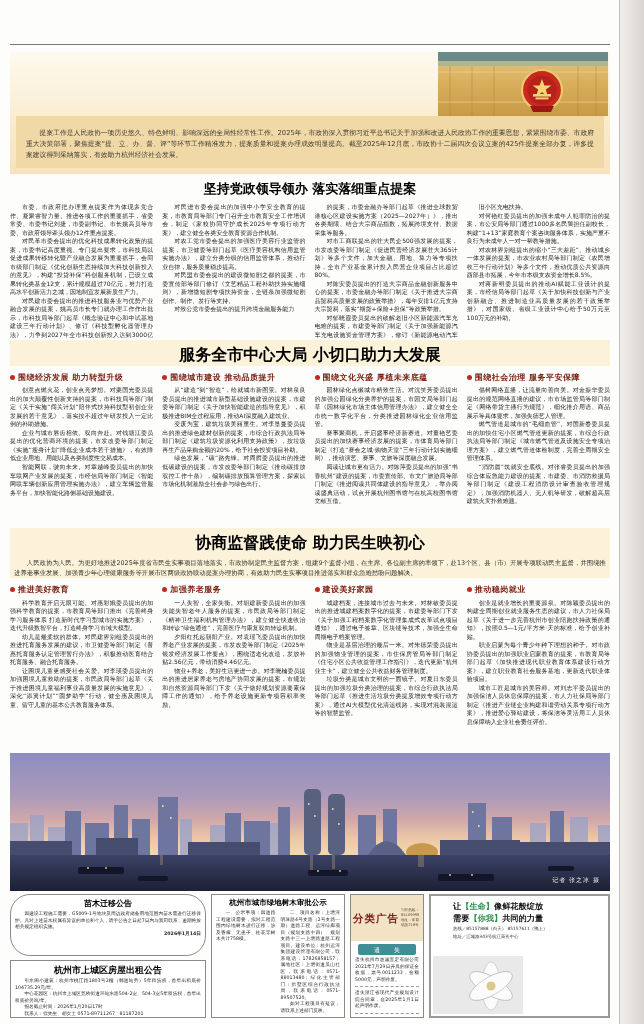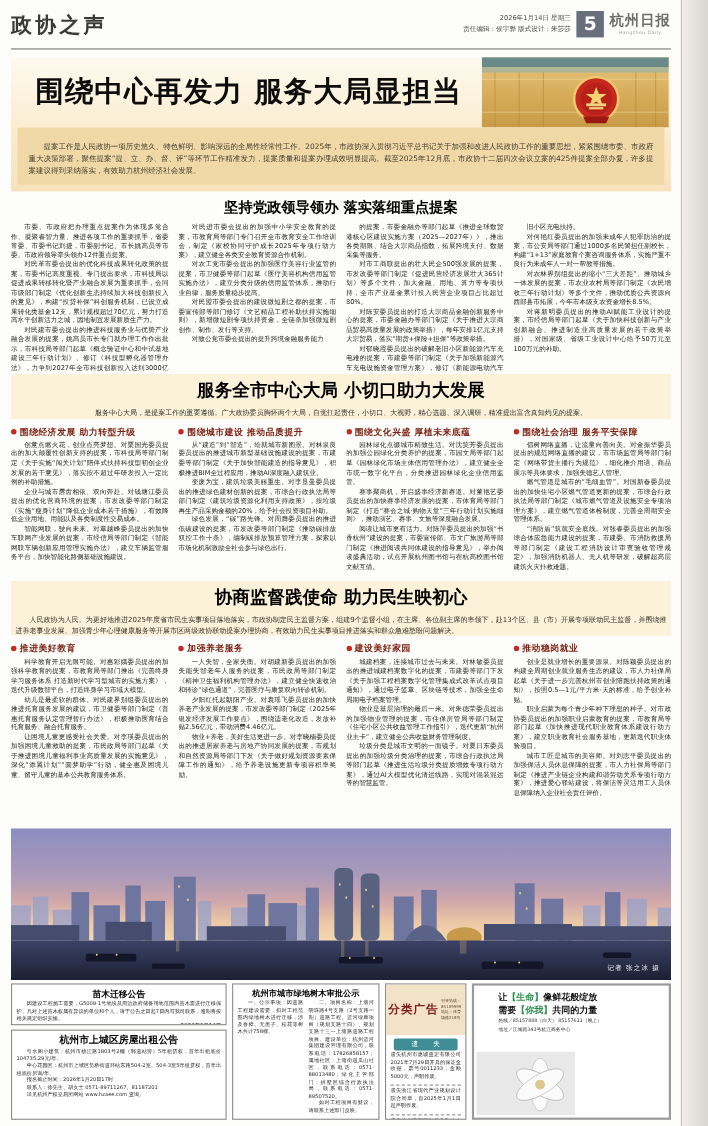--- a/index.html
+++ b/index.html
@@ -48,21 +48,21 @@
   .photo{position:absolute;top:753px;left:10px;width:600px;height:138px;margin:0;}
   .photo svg{display:block;width:100%;height:100%;}
   .photo figcaption{position:absolute;right:10px;bottom:6px;color:rgba(255,255,255,.92);font-size:6px;letter-spacing:1px;}
   
   .ads{position:absolute;top:894px;left:10px;width:600px;height:124px;display:flex;gap:5px;}
   .box{border:0.7px solid #8a8a8a;background:#fff;padding:3px 4px;box-sizing:border-box;
        font-size:4.7px;line-height:1.38;color:#2a2a2a;overflow:hidden;}
   .box h3{margin:0 0 2px 0;text-align:center;color:#000;}
   .box p{margin:0;text-indent:2em;text-align:justify;}
   .ad-colA{width:196px;flex:none;display:flex;flex-direction:column;gap:4px;}
-  .ad-miaomu{height:38px;}
+  .ad-miaomu{height:62px;border-radius:20px;}
   .ad-miaomu h3{font-size:8px;}
   .ad-rental{flex:1;}
   .ad-rental h3{font-size:9px;}
   .ad-tree{width:134px;flex:none;}
   .ad-tree h3{font-size:7.5px;}
   .tn-cols{display:flex;gap:5px;}
   .tn-cols>div{flex:1;}
   .ad-classified{width:74px;flex:none;padding:0;}
   .cl-head{background:#f3e3c6;padding:13px 2px;display:flex;align-items:center;gap:2px;border-bottom:0.5px solid #c9b астr;}
   .cl-title{font-size:10.5px;font-weight:800;color:#7d1d1d;letter-spacing:1px;white-space:nowrap;}
@@ -80,38 +80,23 @@
   .fl-line .hl{color:#2f8f4e;}
   .fl-small{font-size:4.4px;color:#333;margin-top:1.5px;}
   .fl-svg{position:absolute;left:2px;right:2px;bottom:2px;height:58px;}
 </style>
 </head>
 <body>
 
 <div class="page">
   <div class="scan-edge"></div>
 
-  <header>
-    <div class="section-label">政协之声</div>
-    <div class="header-right">
-      <div class="meta">
-        <div>2026年1月14日 星期三</div>
-        <div>责任编辑：侯宇骅 版式设计：朱莎莎</div>
-      </div>
-      <div class="pagenum">5</div>
-      <div class="masthead">
-        <div class="mast-cn">杭州日报</div>
-        <div class="mast-en">Hangzhou Daily</div>
-      </div>
-    </div>
-  </header>
   <div class="rule"></div>
 
   <section class="banner">
-    <h1>围绕中心再发力 服务大局显担当</h1>
     <div class="emblem">
       <svg viewBox="0 0 170 64" preserveAspectRatio="none">
         <defs>
           <linearGradient id="gold" x1="0" y1="0" x2="0" y2="1">
             <stop offset="0" stop-color="#e7c67f"></stop>
               <stop offset="0.5" stop-color="#d8ae5c"></stop>
               <stop offset="1" stop-color="#c79a46"></stop>
           </linearGradient>
         </defs>
         <rect width="170" height="64" fill="url(#gold)"></rect>
@@ -168,21 +153,20 @@
           <p>对何艳红委员提出的加强未成年人犯罪防治的提案，市公安局等部门通过1000多名民警担任副校长，构建“1+13”家庭教育个案咨询服务体系，实施严重不良行为未成年人一对一帮教等措施。</p>
           <p>对农林界别组提出的缩小“三大差距”、推动城乡一体发展的提案，市农业农村局等部门制定《农民增收三年行动计划》等多个文件，推动优质公共资源向西部县市拓展，今年市本级支农资金增长8.5%。</p>
           <p>对蒋新明委员提出的推动AI赋能工业设计的提案，市经信局等部门起草《关于加快科技创新与产业创新融合、推进制造业高质量发展的若干政策举措》，对国家级、省级工业设计中心给予50万元至100万元的补助。</p>
         </div>
     </div>
   </section>
 
   <section class="art sec2">
     <div class="sec-head">
       <h2 class="big">服务全市中心大局 小切口助力大发展</h2>
-      <p class="intro center">服务中心大局，是提案工作的重要遵循。广大政协委员胸怀两个大局，自觉扛起责任，小切口、大视野，精心选题、深入调研，精准提出富含真知灼见的提案。</p>
     </div>
     <div class="cols4">
       <div class="col">
         <div class="sub-h">
           <span class="dot"></span>
           <span class="sub-title">围绕经济发展 助力转型升级</span>
         </div>
         <div>
             <p>创意点燃火花，创业点亮梦想。对栗国光委员提出的加大颠覆性创新支持的提案，市科技局等部门制定《关于实施“闯关计划”陪伴式扶持科技型初创企业发展的若干意见》，落实按不超过年研发投入一定比例的补助措施。</p>
             <p>企业与城市唇齿相依、双向奔赴。对钱塘江委员提出的优化营商环境的提案，市发改委等部门制定《实施“瘦身计划”降低企业成本若干措施》，有效降低企业用地、用能以及各类制度性交易成本。</p>

